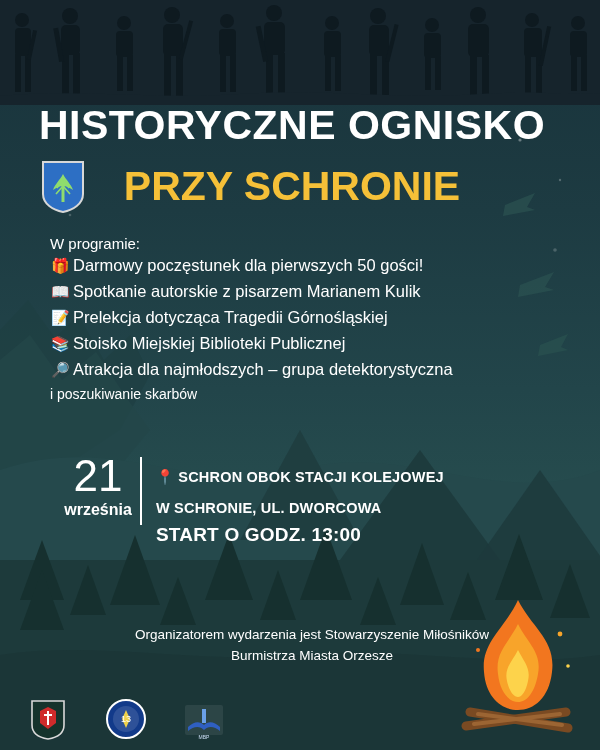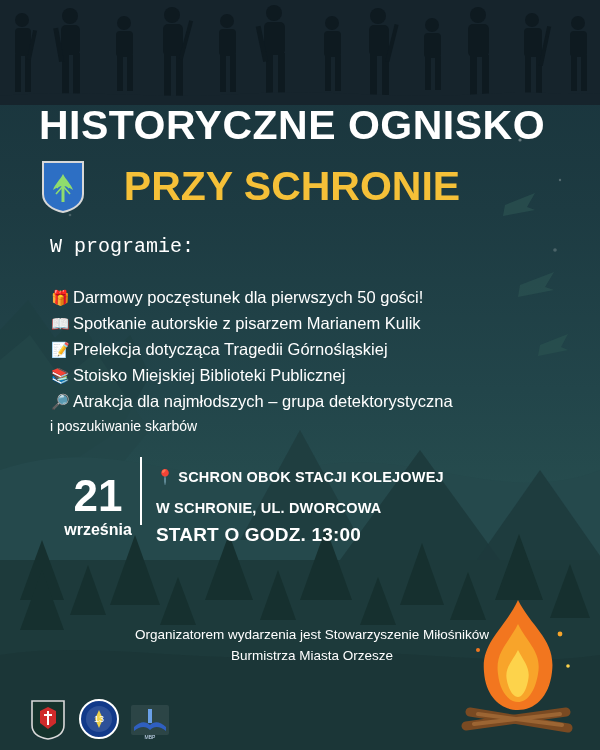--- a/index.html
+++ b/index.html
@@ -69,24 +69,23 @@
   }
 
   
   .program {
     position: absolute;
     left: 50px;
     top: 235px;
     width: 510px;
   }
   .program-title {
-    font-size: 20px;
-    color: #ffffff;
-    margin-bottom: 28px;
-    font-family: Liberation Mono, monospace;
+    font-size: 15px;
+    color: #ffffff;
+    margin-bottom: 2px;
   }
   .program-list {
     list-style: none;
     margin: 1px;
     padding: 0;
   }
   .program-list li {
     font-size: 16.5px;
     line-height: 1.45;
     color: #ffffff;
@@ -111,24 +110,23 @@
     top: 455px;
     display: flex;
     align-items: stretch;
   }
   .date-col {
     width: 76px;
     text-align: center;
   }
   .date-day {
     font-size: 44px;
-    font-weight: bold;
+    font-weight: normal;
     line-height: 0.95;
     color: #ffffff;
-    margin-top: 20px;
   }
   .date-month {
     font-size: 16px;
     font-weight: bold;
     color: #ffffff;
     margin-top: 4px;
   }
   .vrule {
     width: 2px;
     background: #ffffff;
@@ -169,21 +167,21 @@
     color: #ffffff;
   }
 
   
   .logos {
     position: absolute;
     left: 26px;
     top: 697px;
     display: flex;
     align-items: flex-start;
-    gap: 7px;
+    gap: 34px;
   }
   .logo { width: 44px; height: 44px; }
 
   
   .bonfire {
     position: absolute;
     right: 12px;
     bottom: 6px;
     width: 140px;
     height: 150px;

